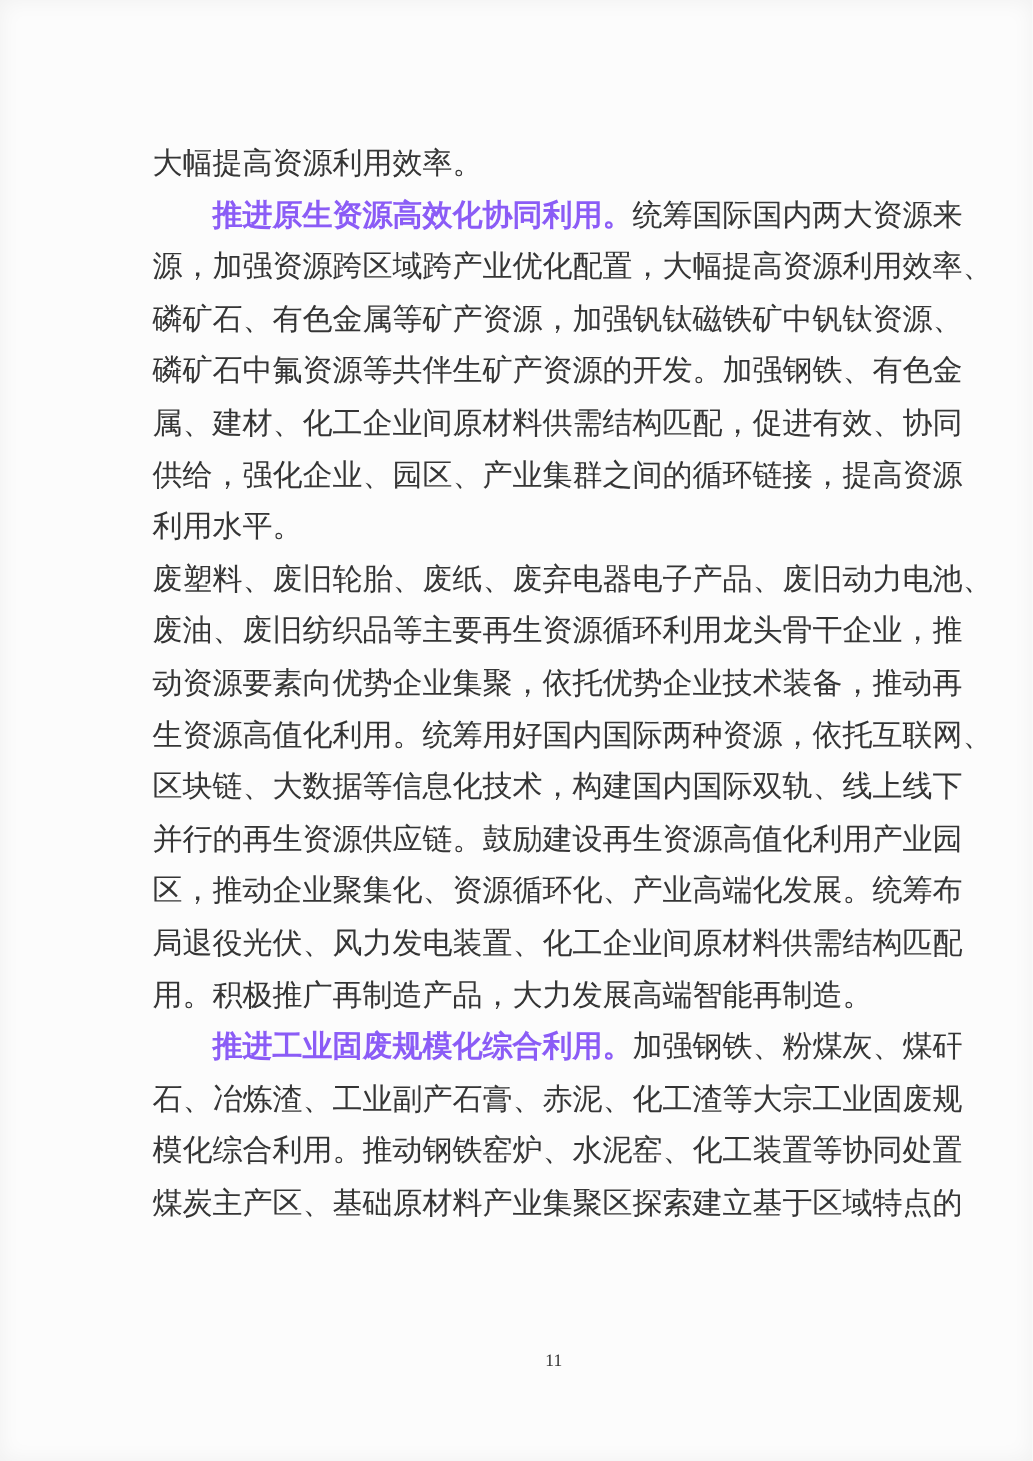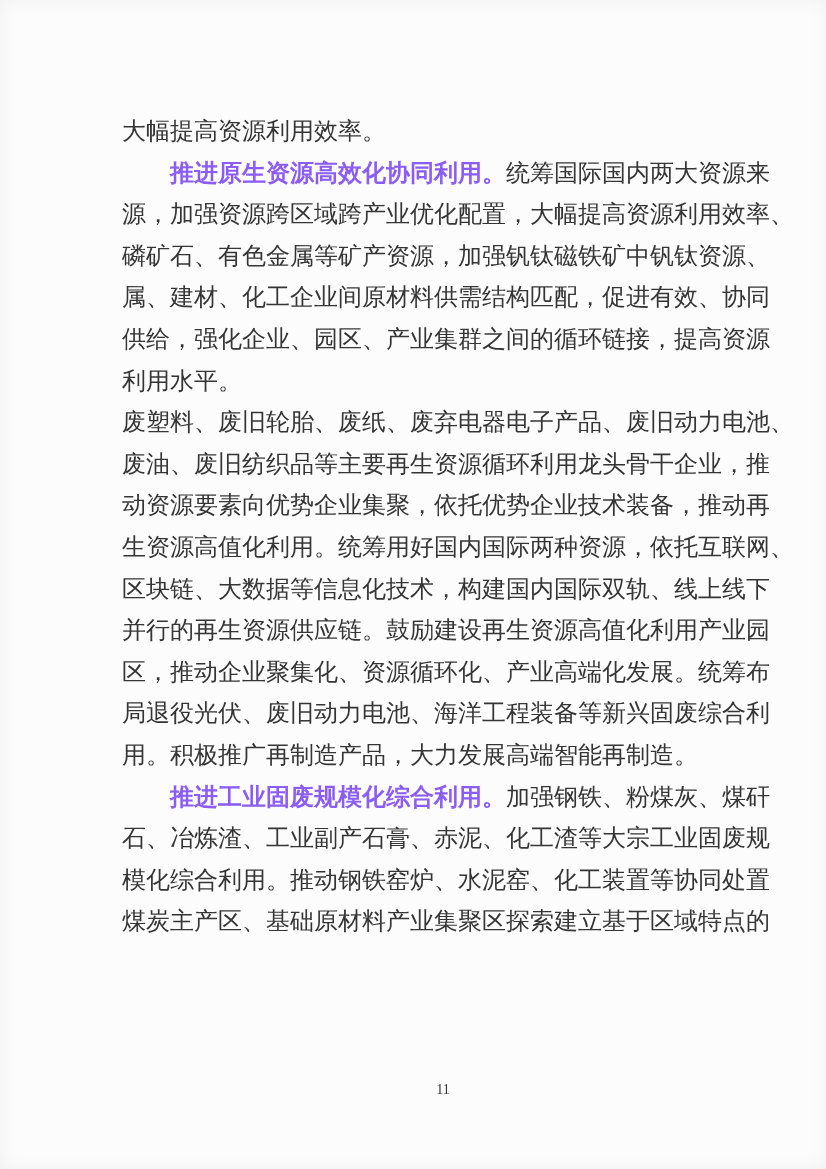--- a/index.html
+++ b/index.html
@@ -58,32 +58,33 @@
 <body>
 
 <div class="page">
   <div class="content">
 
     <div class="line end"><span class="b"></span><span>大幅提高资源利用效率。</span></div>
 
     <div class="line indent"><span class="b">推进原生资源高效化协同利用。</span><span>统筹国际国内两大资源来</span></div>
     <div class="line"><span class="b"></span><span>源，加强资源跨区域跨产业优化配置，大幅提高资源利用效率、</span></div>
     <div class="line"><span class="b"></span><span>磷矿石、有色金属等矿产资源，加强钒钛磁铁矿中钒钛资源、</span></div>
+    <div class="line"><span class="b"></span><span>磷矿石中氟资源等共伴生矿产资源的开发。加强钢铁、有色金</span></div>
     <div class="line"><span class="b"></span><span>属、建材、化工企业间原材料供需结构匹配，促进有效、协同</span></div>
     <div class="line"><span class="b"></span><span>供给，强化企业、园区、产业集群之间的循环链接，提高资源</span></div>
     <div class="line end"><span class="b"></span><span>利用水平。</span></div>
 
     <div class="line"><span class="b"></span><span>废塑料、废旧轮胎、废纸、废弃电器电子产品、废旧动力电池、</span></div>
     <div class="line"><span class="b"></span><span>废油、废旧纺织品等主要再生资源循环利用龙头骨干企业，推</span></div>
     <div class="line"><span class="b"></span><span>动资源要素向优势企业集聚，依托优势企业技术装备，推动再</span></div>
     <div class="line"><span class="b"></span><span>生资源高值化利用。统筹用好国内国际两种资源，依托互联网、</span></div>
     <div class="line"><span class="b"></span><span>区块链、大数据等信息化技术，构建国内国际双轨、线上线下</span></div>
     <div class="line"><span class="b"></span><span>并行的再生资源供应链。鼓励建设再生资源高值化利用产业园</span></div>
     <div class="line"><span class="b"></span><span>区，推动企业聚集化、资源循环化、产业高端化发展。统筹布</span></div>
-    <div class="line"><span class="b"></span><span>局退役光伏、废旧动力电池、海洋工程装备等新兴固废综合利</span></div>
+    <div class="line"><span class="b"></span><span>局退役光伏、风力发电装置、化工企业间原材料供需结构匹配</span></div>
     <div class="line end"><span class="b"></span><span>用。积极推广再制造产品，大力发展高端智能再制造。</span></div>
 
     <div class="line indent"><span class="b">推进工业固废规模化综合利用。</span><span>加强钢铁、粉煤灰、煤矸</span></div>
     <div class="line"><span class="b"></span><span>石、冶炼渣、工业副产石膏、赤泥、化工渣等大宗工业固废规</span></div>
     <div class="line"><span class="b"></span><span>模化综合利用。推动钢铁窑炉、水泥窑、化工装置等协同处置</span></div>
     <div class="line"><span class="b"></span><span>煤炭主产区、基础原材料产业集聚区探索建立基于区域特点的</span></div>
 
   </div>
 
   <div class="page-number">11</div>

